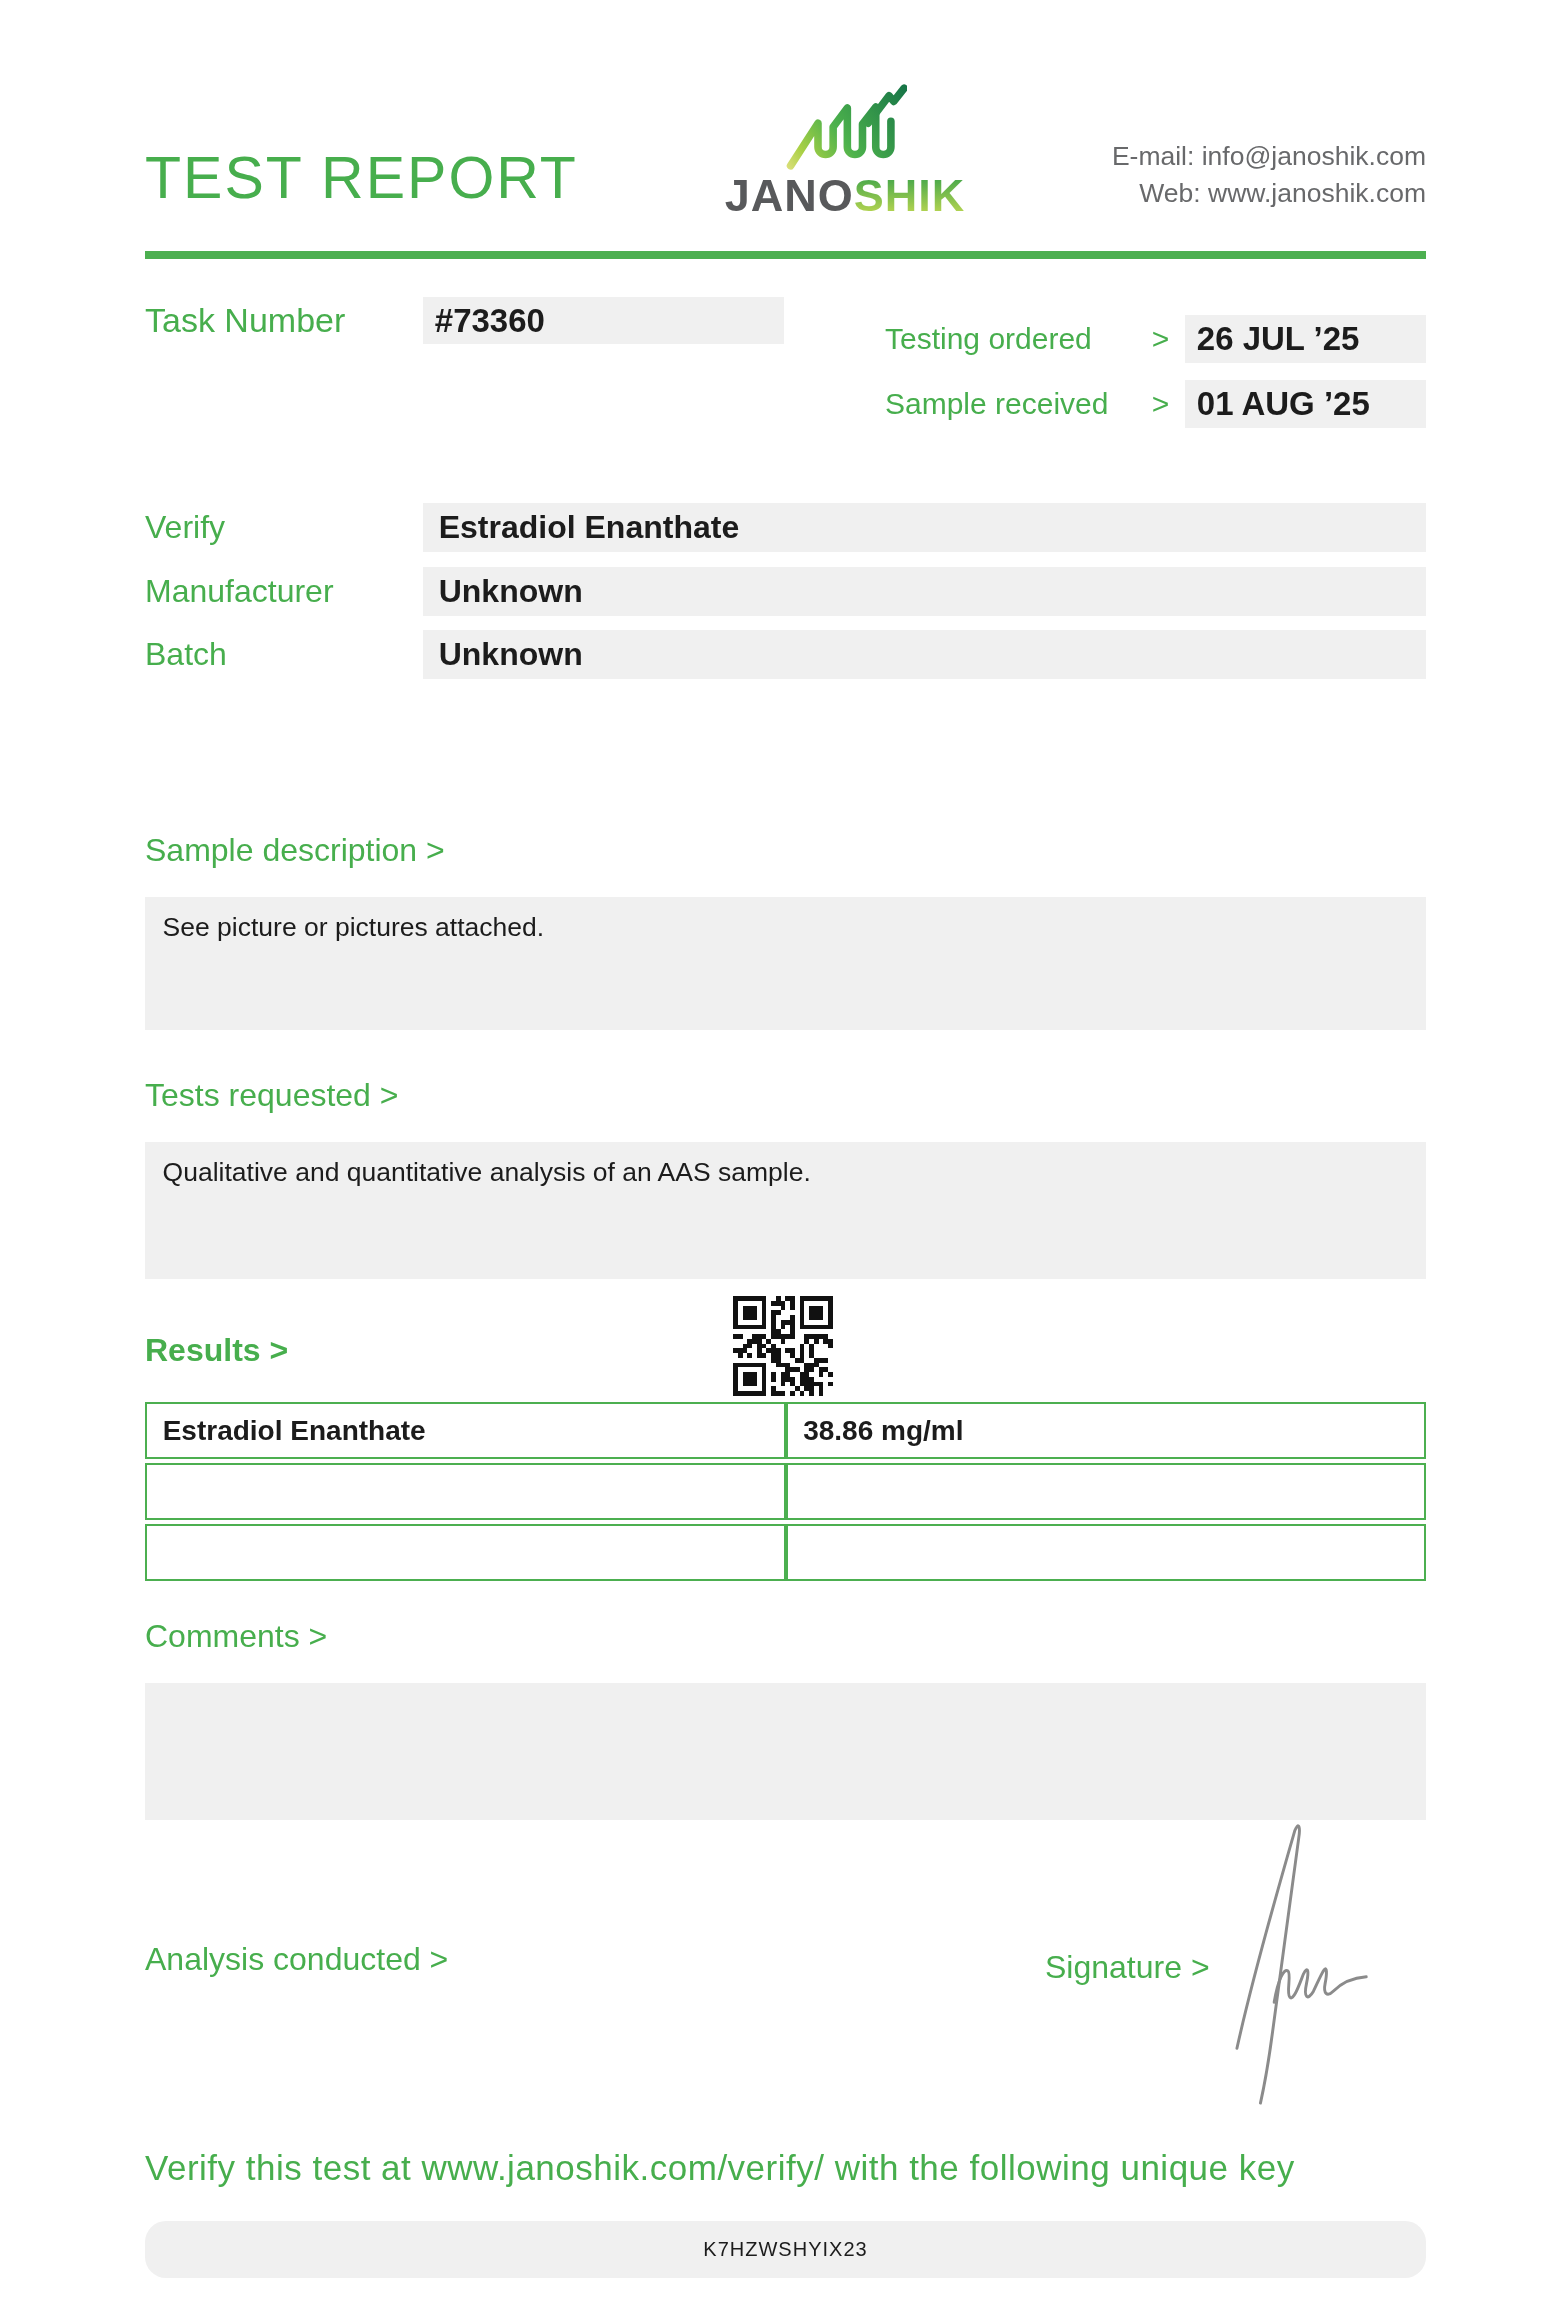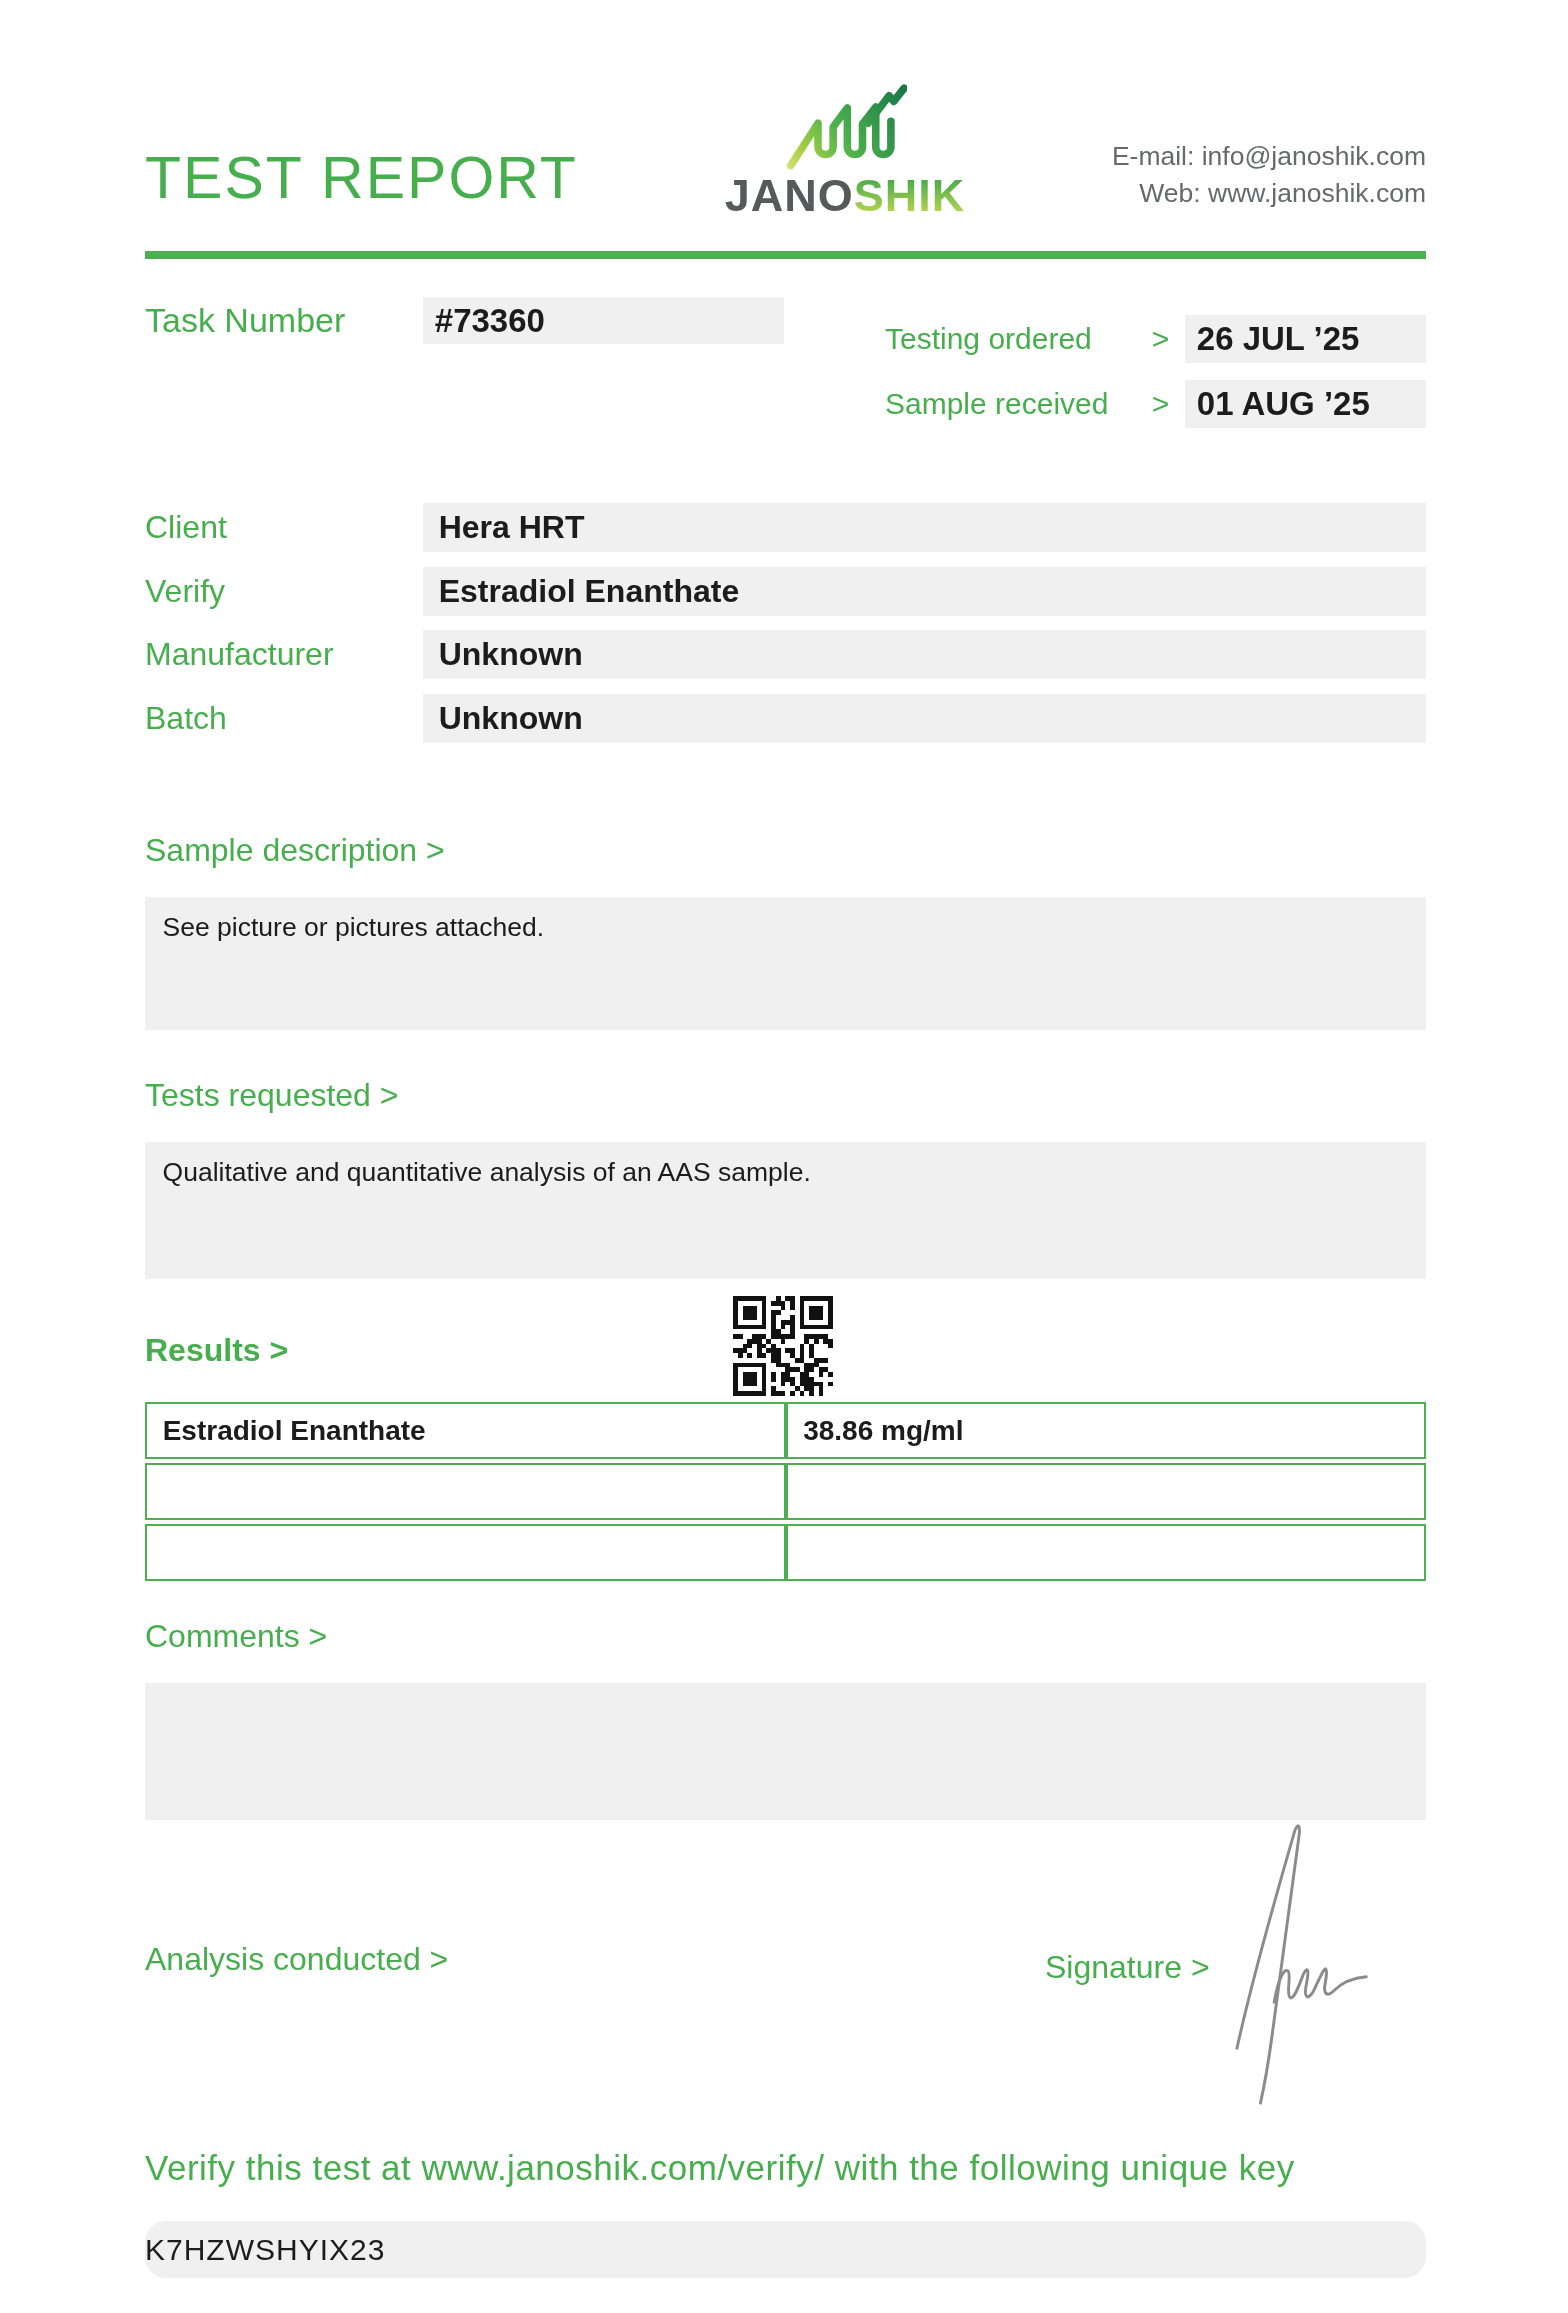--- a/index.html
+++ b/index.html
@@ -65,21 +65,21 @@
 
   
   .footrow{top:1941px;height:63px;}
   .analysis{display:flex;align-items:center;}
   .analysis-label{font-size:32px;color:var(--green);}
   .analysis-box{margin-left:15.7px;width:300px;height:49px;background:var(--field);font-size:35px;font-weight:700;line-height:49px;padding-left:11.8px;box-sizing:border-box;}
   .sig-label{position:absolute;left:900px;top:7.8px;font-size:32px;color:var(--green);}
   .sig-svg{position:absolute;left:1039px;top:-120px;width:196px;height:286px;}
 
   .verify{top:2148px;font-size:35px;color:var(--green);white-space:nowrap;letter-spacing:0.5px;}
-  .keybox{top:2221px;height:57px;background:var(--field);text-align:left;font-size:30px;line-height:57px;letter-spacing:1px;color:var(--ink);border-radius:21px;}
+  .keybox{top:2221px;height:57px;background:var(--field);text-align:center;font-size:20px;line-height:57px;letter-spacing:1px;color:var(--ink);border-radius:21px;}
 </style>
 </head>
 <body>
 
 <div class="sec header">
   <div class="title">TEST REPORT</div>
   <div class="logo">
     <svg class="logo-icon" viewBox="0 0 132 92">
       <defs>
         <linearGradient id="lg" gradientUnits="userSpaceOnUse" x1="0" y1="92" x2="132" y2="0">
@@ -117,24 +117,20 @@
     </div>
     <div class="meta-row">
       <div class="meta-row-label">Sample received</div>
       <div class="meta-arrow">&gt;</div>
       <div class="date-box">01 AUG ’25</div>
     </div>
   </div>
 </div>
 
 <div class="sec details">
-  <div class="d-row">
-    <div class="d-label">Client</div>
-    <div class="d-value">Hera HRT</div>
-  </div>
   <div class="d-row">
     <div class="d-label">Verify</div>
     <div class="d-value">Estradiol Enanthate</div>
   </div>
   <div class="d-row">
     <div class="d-label">Manufacturer</div>
     <div class="d-value">Unknown</div>
   </div>
   <div class="d-row">
     <div class="d-label">Batch</div>

